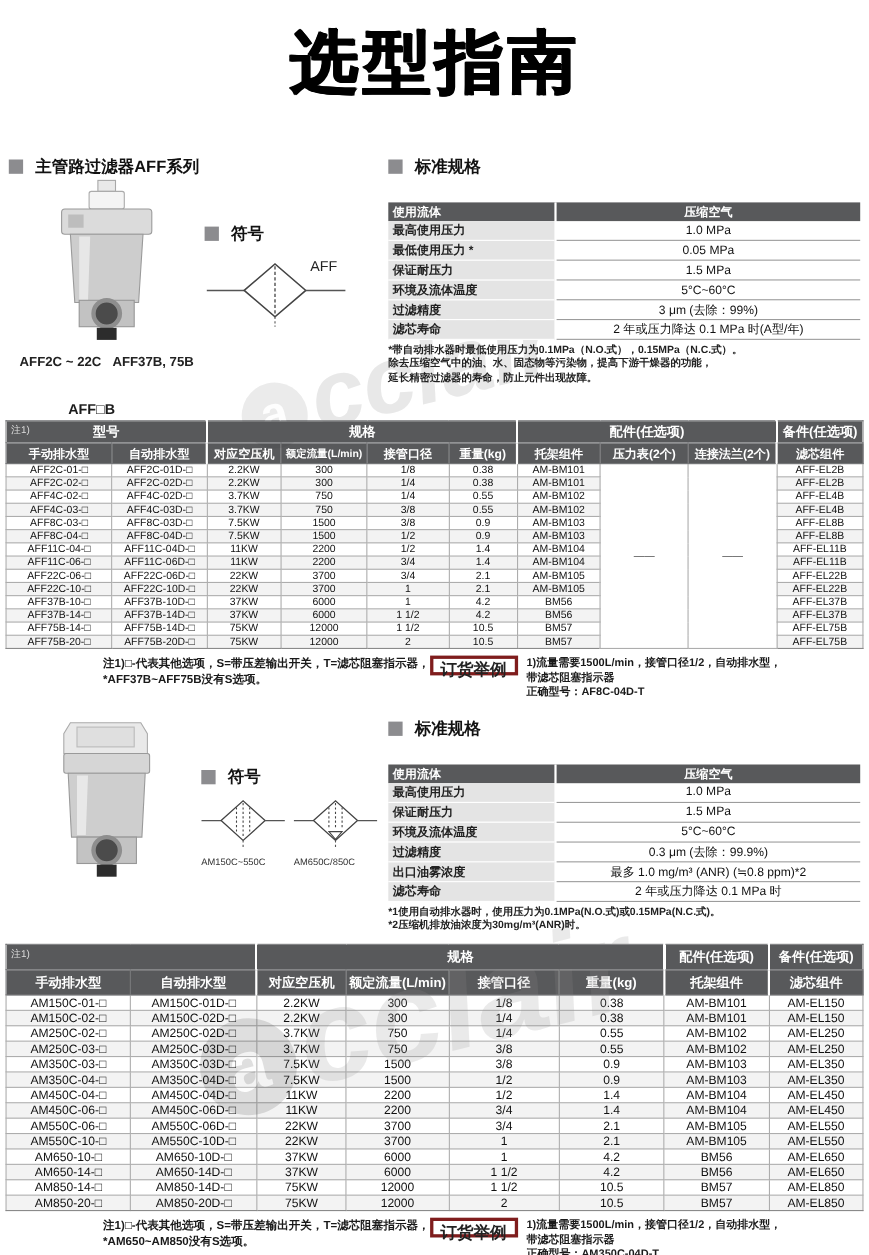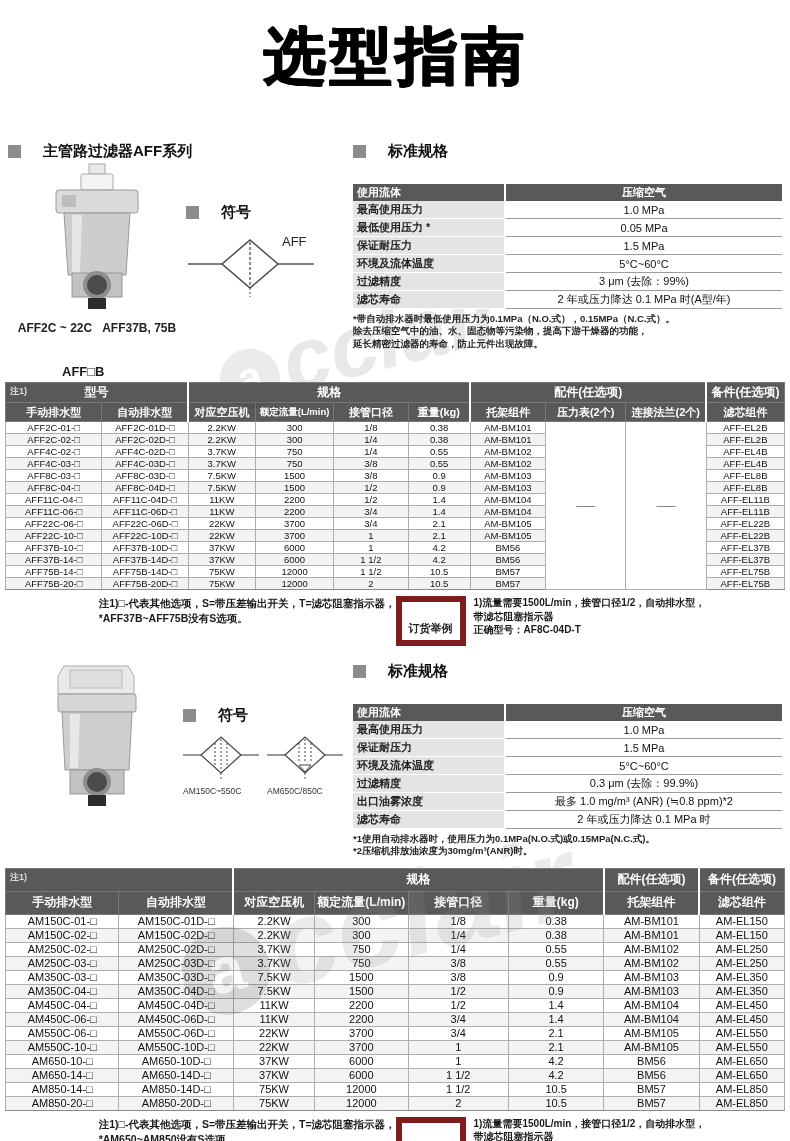--- a/index.html
+++ b/index.html
@@ -19,21 +19,21 @@
              font-size:64px; line-height:86px; text-align:center; font-style:normal; opacity:.85; vertical-align:middle; margin-right:6px; }
   .wm2 .wm-logo { opacity:.8; }
   .wm1 .wm-logo { width:60px; height:60px; font-size:44px; line-height:58px; opacity:.45; }
 
   
   .sec { display:flex; padding:0 8px; position:relative; }
   .sec1 { margin-top:44px; }
   .sec2 { margin-top:16px; }
   .sec-left { width:335px; }
   .sec-right { flex:1; padding-left:10px; }
-  .sec-heading { display:flex; align-items:center; gap:22px; font-size:15px; font-weight:bold; color:#111; }
+  .sec-heading { display:flex; align-items:center; gap:11px; font-size:15px; font-weight:bold; color:#111; }
   .sq { width:13px; height:13px; background:#8c8c8f; flex:0 0 13px; }
 
   .fig-row { display:flex; }
   .prod { width:178px; text-align:center; }
   .sym-col { flex:1; padding-top:42px; }
   .sec2 .sym-col { padding-top:44px; }
   .caption { font-size:12px; font-weight:bold; color:#222; margin-top:4px; }
   .caption2 { font-size:13px; color:#111; margin-top:6px; padding-left:14px; }
   .caption2 span + span { margin-left:38px; }
   .desc { font-size:13px; font-weight:bold; color:#111; margin-top:4px; padding-left:2px; }
@@ -50,38 +50,38 @@
   .spec td.sl { background:#e4e4e4; text-align:left; border-right:2px solid #fff; border-bottom:1px solid #fff; font-weight:bold; color:#222; }
   .spec td.sv { text-align:center; border-bottom:1px solid #9c9c9c; color:#111; }
   .spec-notes { font-size:9.5px; line-height:1.3; color:#222; margin-top:4px; font-weight:bold; }
 
   
   .tbl-label { font-size:13px; font-weight:bold; margin:14px 0 3px 62px; }
   .mt { border-collapse:collapse; table-layout:fixed; width:calc(100% - 10px); margin:0 5px; }
   .mt th { background:#58595b; color:#fff; font-weight:bold; border:1px solid #77787a; }
   .mt .grp { height:20px; font-size:12px; position:relative; }
   .mt .gsh { border-left:2px solid #fff; }
-  .note-ref { position:absolute; left:4px; top:2px; font-size:9px; font-weight:bold; color:#dcdcdc; }
+  .note-ref { position:absolute; left:4px; top:2px; font-size:9px; font-weight:normal; color:#dcdcdc; }
   .mt .colh { height:19px; font-size:11px; }
   .mt td { border:1px solid #adadad; text-align:center; background:#fff; color:#111; }
   .mt tbody tr:nth-child(even) td { background:#f3f3f3; }
   .mt td.gs { border-left:1.6px solid #8a8a8a; }
   .mt td.dash-cell { background:#fff !important; color:#444; font-size:11px; }
   #t1 td { height:12px; font-size:9.5px; padding:0 1px; }
   #t1 .colh.small { font-size:9.5px; }
   #t2 .grp { height:23px; }
   #t2 .colh { height:23px; font-size:12px; }
   #t2 td { height:14px; font-size:11px; padding:0 1px; }
   .mt tbody tr:last-child td { border-bottom:1.6px solid #8a8a8a; }
 
   
   .foot-row { display:flex; justify-content:center; align-items:flex-start; padding:6px 10px 0 28px; }
   .footnote { font-size:10.5px; font-weight:bold; line-height:1.45; color:#1a1a1a; }
   .order { display:flex; gap:8px; margin-right:4px; }
-  .order-label { border:6px solid #7f1d1d; font-size:11px; font-weight:bold; padding:19px 7px; height:18px; white-space:nowrap; color:#222; }
+  .order-label { border:3px solid #7f1d1d; font-size:15px; font-weight:bold; padding:1px 7px; height:18px; white-space:nowrap; color:#222; }
   .order-lines { font-size:10px; line-height:1.35; color:#1a1a1a; font-weight:bold; }
 
   svg text { font-family:"Liberation Sans",sans-serif; }
 </style>
 </head>
 <body>
 
 <div class="page">
 
   <div class="title">选型指南</div>

